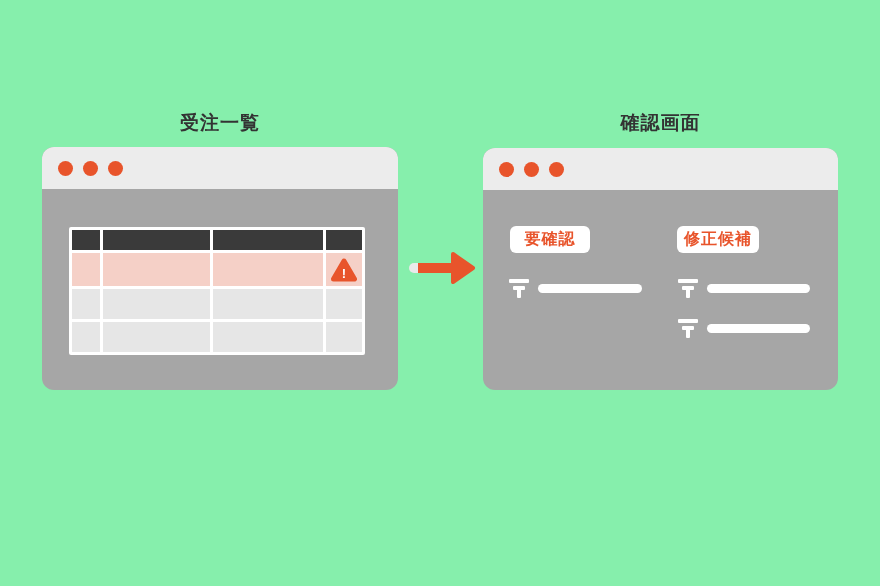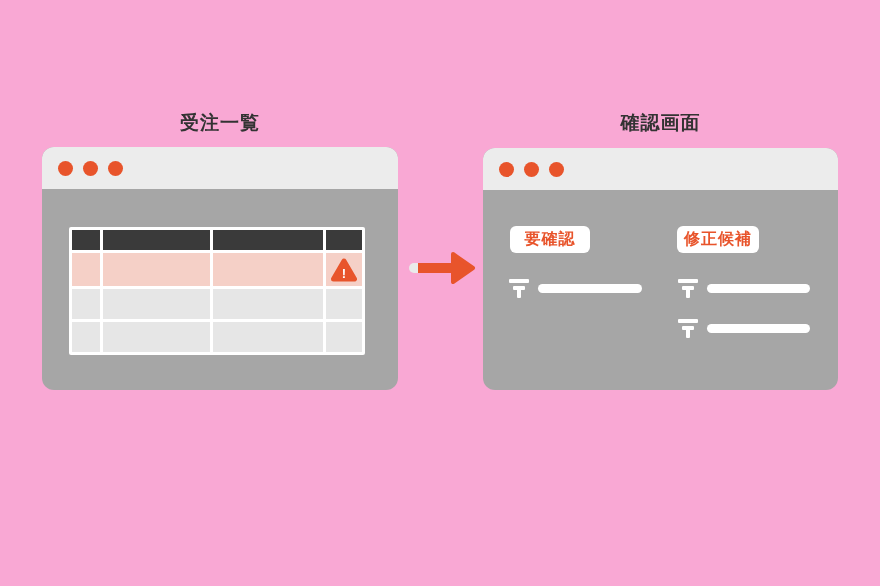--- a/index.html
+++ b/index.html
@@ -1,19 +1,19 @@
 <!DOCTYPE html>
 <html><head>
 <meta charset="utf-8">
 <style>
   * { margin: 0; padding: 0; box-sizing: border-box; }
   html, body { width: 880px; height: 586px; background: #ffffff; }
   body { font-family: "Liberation Sans", "DejaVu Sans", sans-serif; position: relative; overflow: hidden; }
 
-  .canvas { position: absolute; left: 0; top: 0; width: 880px; height: 586px; background: #f9a8d4; }
+  .canvas { position: absolute; left: 0; top: 0; width: 880px; height: 586px; background: #86efac; }
 
   .panel-title {
     position: absolute; top: 110px; font-size: 19px; font-weight: bold;
     color: #333333; text-align: center; letter-spacing: 1px;
   }
   .panel-title.left  { left: 42px;  width: 356px; }
   .panel-title.right { left: 483px; width: 355px; font-family: Liberation Mono, monospace; }
 
   .window {
     position: absolute; border-radius: 12px; overflow: hidden; background: #A6A6A6;

